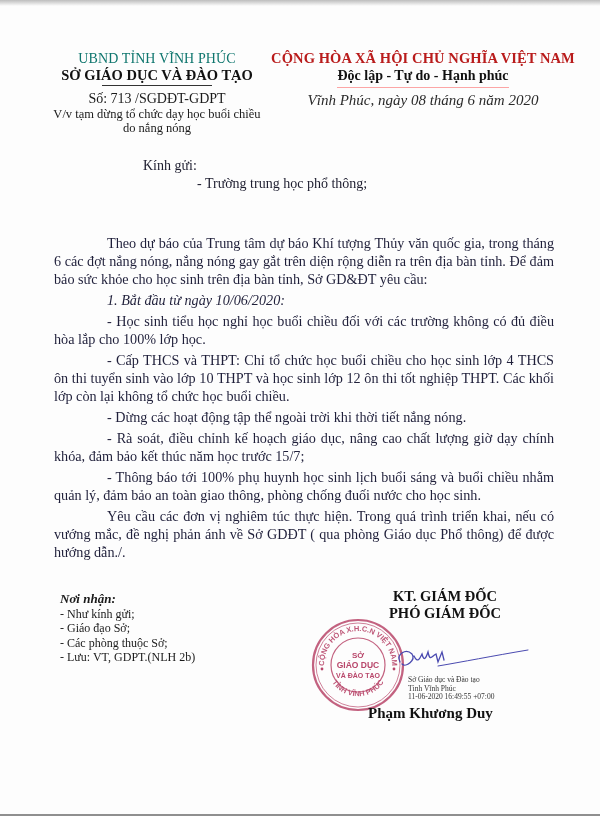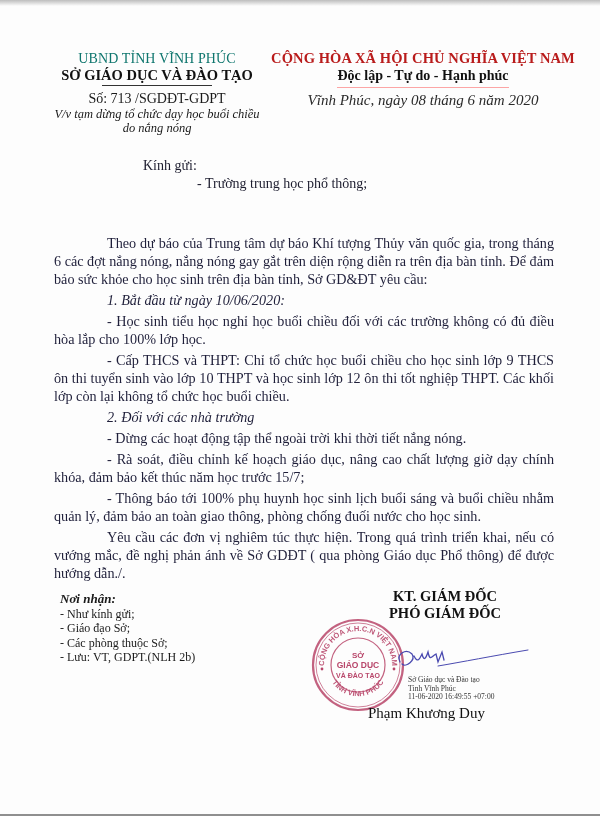--- a/index.html
+++ b/index.html
@@ -33,21 +33,21 @@
     .hdr-left {
       position: absolute;
       left: 52px; top: 50px;
       width: 210px;
       text-align: center;
     }
     .agency-parent { font-size: 14px; line-height: 17px; color: #0f766e; letter-spacing: 0.1px; }
     .agency-name { font-size: 14.5px; line-height: 17px; font-weight: bold; color: #111; }
     .agency-underline { width: 110px; height: 1px; background: #333; margin: 1px auto 4px auto; }
     .doc-number { font-size: 14px; line-height: 17px; color: #1a1a1a; margin-top: 2px; }
-    .doc-subject { font-size: 12.5px; line-height: 14px; color: #1a1a1a; font-style: italic; }
+    .doc-subject { font-size: 12.5px; line-height: 14px; color: #1a1a1a; }
 
     
     .hdr-right {
       position: absolute;
       left: 258px; top: 50px;
       width: 330px;
       text-align: center;
     }
     .nation { font-size: 14.5px; line-height: 17px; font-weight: bold; color: #b91c1c; letter-spacing: 0.1px; }
     .motto { font-size: 14px; line-height: 17px; font-weight: bold; color: #111; }
@@ -102,21 +102,21 @@
     .esign {
       position: absolute;
       left: 408px; top: 676px;
       font-size: 7.5px; line-height: 8.5px;
       color: #333;
       font-family: "Liberation Serif", serif;
     }
     .signer {
       position: absolute;
       left: 368px; top: 705px;
-      font-size: 15px; font-weight: normal; color: #111;
+      font-size: 15px; font-weight: bold; color: #111;
     }
   </style>
 </head>
 <body>
 
 <div class="top-shadow"></div>
 
 <div class="hdr-left">
   <div class="agency-parent">UBND TỈNH VĨNH PHÚC</div>
   <div class="agency-name">SỞ GIÁO DỤC VÀ ĐÀO TẠO</div>
@@ -134,22 +134,21 @@
 
 <div class="abs kinh-gui">Kính gửi:</div>
 <div class="recipients">
   <div>- Trường trung học phổ thông;</div>
 </div>
 
 <div class="body-text">
   <p>Theo dự báo của Trung tâm dự báo Khí tượng Thủy văn quốc gia, trong tháng 6 các đợt nắng nóng, nắng nóng gay gắt trên diện rộng diễn ra trên địa bàn tỉnh. Để đảm bảo sức khỏe cho học sinh trên địa bàn tỉnh, Sở GD&amp;ĐT yêu cầu:</p>
   <p class="italic">1. Bắt đầu từ ngày 10/06/2020:</p>
   <p>- Học sinh tiểu học nghỉ học buổi chiều đối với các trường không có đủ điều hòa lắp cho 100% lớp học.</p>
-  <p>- Cấp THCS và THPT: Chỉ tổ chức học buổi chiều cho học sinh lớp 9 THCS ôn thi tuyển sinh vào lớp 10 THPT và học sinh lớp 12 ôn thi tốt nghiệp THPT. Các khối lớp còn lại không tổ chức học buổi chiều.</p>
-  <p class="italic">2. Đối với các nhà trường</p>
+  <p>- Cấp THCS và THPT: Chỉ tổ chức học buổi chiều cho học sinh lớp 4 THCS ôn thi tuyển sinh vào lớp 10 THPT và học sinh lớp 12 ôn thi tốt nghiệp THPT. Các khối lớp còn lại không tổ chức học buổi chiều.</p>
   <p>- Dừng các hoạt động tập thể ngoài trời khi thời tiết nắng nóng.</p>
   <p>- Rà soát, điều chỉnh kế hoạch giáo dục, nâng cao chất lượng giờ dạy chính khóa, đảm bảo kết thúc năm học trước 15/7;</p>
   <p>- Thông báo tới 100% phụ huynh học sinh lịch buổi sáng và buổi chiều nhằm quản lý, đảm bảo an toàn giao thông, phòng chống đuối nước cho học sinh.</p>
   <p>Yêu cầu các đơn vị nghiêm túc thực hiện. Trong quá trình triển khai, nếu có vướng mắc, đề nghị phản ánh về Sở GDĐT ( qua phòng Giáo dục Phổ thông) để được hướng dẫn./.</p>
 </div>
 
 <div class="noi-nhan">
   <div class="title">Nơi nhận:</div>
   <div>- Như kính gửi;</div>
   <div>- Giáo đạo Sở;</div>

